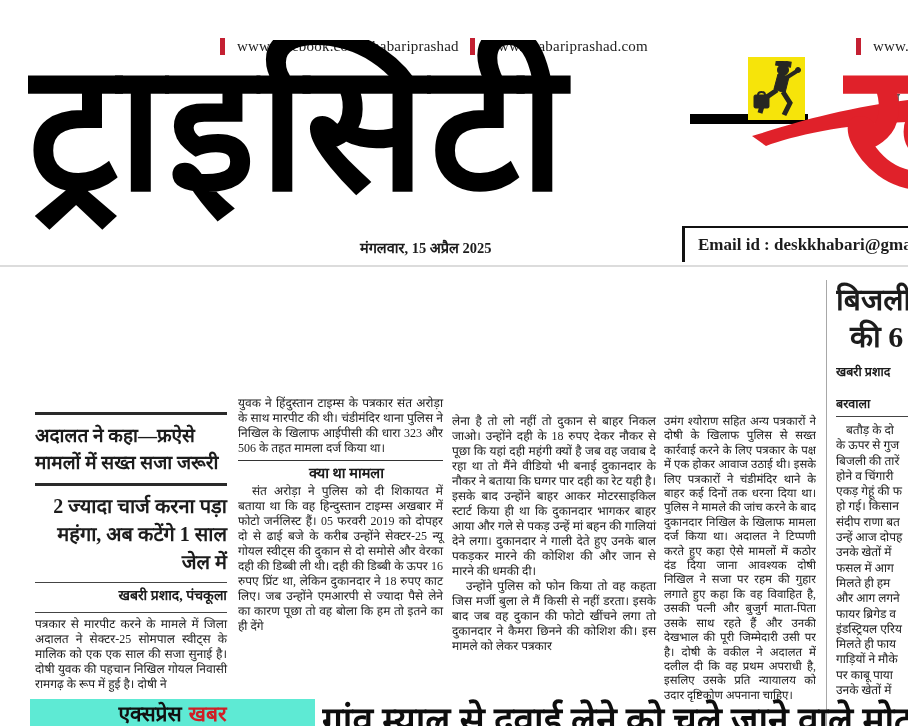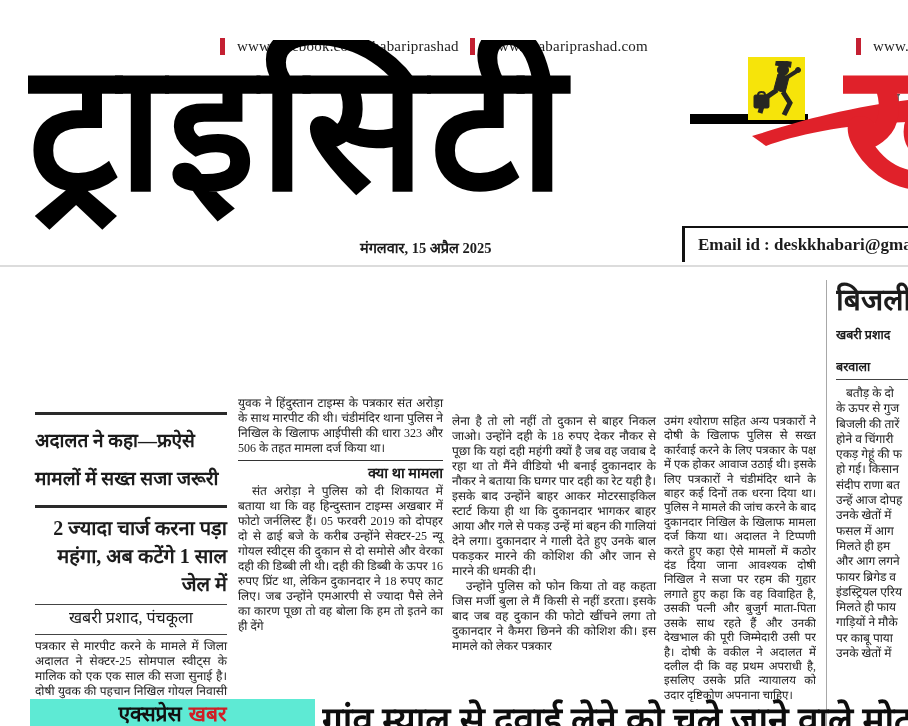--- a/index.html
+++ b/index.html
@@ -43,30 +43,30 @@
     font-weight:700; font-size:43px; line-height:56px; color:#0d0d0d;
   }
   
   .col{position:absolute; top:412px; font-size:12px; line-height:15px; text-align:justify;}
   .col1{left:35px;  width:192px;}
   .col2{left:238px; width:205px; top:396px;}
   .col3{left:452px; width:204px; top:414px;}
   .col4{left:664px; width:152px; top:414px; font-size:11.5px; line-height:14.4px; height:312px; overflow:hidden;}
   .kicker1{
     border-top:3px solid #2a2a2a; padding-top:7px; font-weight:700;
-    font-size:19px; line-height:38px; text-align:left;
+    font-size:19px; line-height:27px; text-align:left;
   }
   .kicker-rule{border:0; border-top:3px solid #2a2a2a; margin:7px 0 6px 0;}
   .kicker2{font-weight:700; font-size:20px; line-height:28px; text-align:right;}
   .thin-rule{border:0; border-top:1.5px solid #444; margin:6px 0 4px 0;}
-  .byline{font-weight:400; font-size:16px; text-align:center; padding:1px 0 3px 0;}
+  .byline{font-weight:700; font-size:14px; text-align:right; padding:1px 0 3px 0;}
   .body-para{margin:0;}
   .indent{text-indent:14px;}
   .mid-rule{border:0; border-top:1.5px solid #333; margin:4px 0 3px 0;}
-  .inner-subhead{font-weight:700; font-size:14.5px; text-align:right; padding:2px 0 3px 12px;}
+  .inner-subhead{font-weight:700; font-size:14.5px; text-align:center; padding:2px 0 3px 12px;}
   
   .v-divider{position:absolute; left:826px; top:280px; width:1px; height:446px; background:#a8a8a8;}
   .side{position:absolute; left:836px; top:281px; width:72px; height:445px; overflow:hidden;}
   .side-h1{font-weight:700; font-size:30px; line-height:37px; white-space:nowrap;}
   .side-h2{font-weight:700; font-size:30px; line-height:37px; white-space:nowrap; padding-left:14px;}
   .side-byline{font-weight:700; font-size:12.5px; line-height:16px; white-space:nowrap; margin-top:9px;}
   .side-byline-rule{border:0; border-top:1.5px solid #444; margin:4px 0 6px 0; width:72px;}
   .side-body div{font-size:12px; line-height:15.3px; white-space:nowrap;}
   .side-body div:first-child{text-indent:10px;}
   
@@ -151,20 +151,21 @@
     <p class="body-para indent">उन्होंने पुलिस को फोन किया तो वह कहता जिस मर्जी बुला ले मैं किसी से नहीं डरता। इसके बाद जब वह दुकान की फोटो खींचने लगा तो दुकानदार ने कैमरा छिनने की कोशिश की। इस मामले को लेकर पत्रकार</p>
   </div>
 
   <div class="col col4">
     <p class="body-para">उमंग श्योराण सहित अन्य पत्रकारों ने दोषी के खिलाफ पुलिस से सख्त कार्रवाई करने के लिए पत्रकार के पक्ष में एक होकर आवाज उठाई थी। इसके लिए पत्रकारों ने चंडीमंदिर थाने के बाहर कई दिनों तक धरना दिया था। पुलिस ने मामले की जांच करने के बाद दुकानदार निखिल के खिलाफ मामला दर्ज किया था। अदालत ने टिप्पणी करते हुए कहा ऐसे मामलों में कठोर दंड दिया जाना आवश्यक दोषी निखिल ने सजा पर रहम की गुहार लगाते हुए कहा कि वह विवाहित है, उसकी पत्नी और बुजुर्ग माता-पिता उसके साथ रहते हैं और उनकी देखभाल की पूरी जिम्मेदारी उसी पर है। दोषी के वकील ने अदालत में दलील दी कि वह प्रथम अपराधी है, इसलिए उसके प्रति न्यायालय को उदार दृष्टिकोण अपनाना चाहिए।</p>
   </div>
 
   <div class="v-divider"></div>
   <div class="side">
     <div class="side-h1">बिजली</div>
+    <div class="side-h2">की 6</div>
     <div class="side-byline">खबरी प्रशाद</div>
     <div class="side-byline" style="margin-top:16px;">बरवाला</div>
     <hr class="side-byline-rule">
     <div class="side-body">
       <div>बतौड़ के दो</div>
       <div>के ऊपर से गुज</div>
       <div>बिजली की तारें</div>
       <div>होने व चिंगारी</div>
       <div>एकड़ गेहूं की फ</div>
       <div>हो गई। किसान</div>

